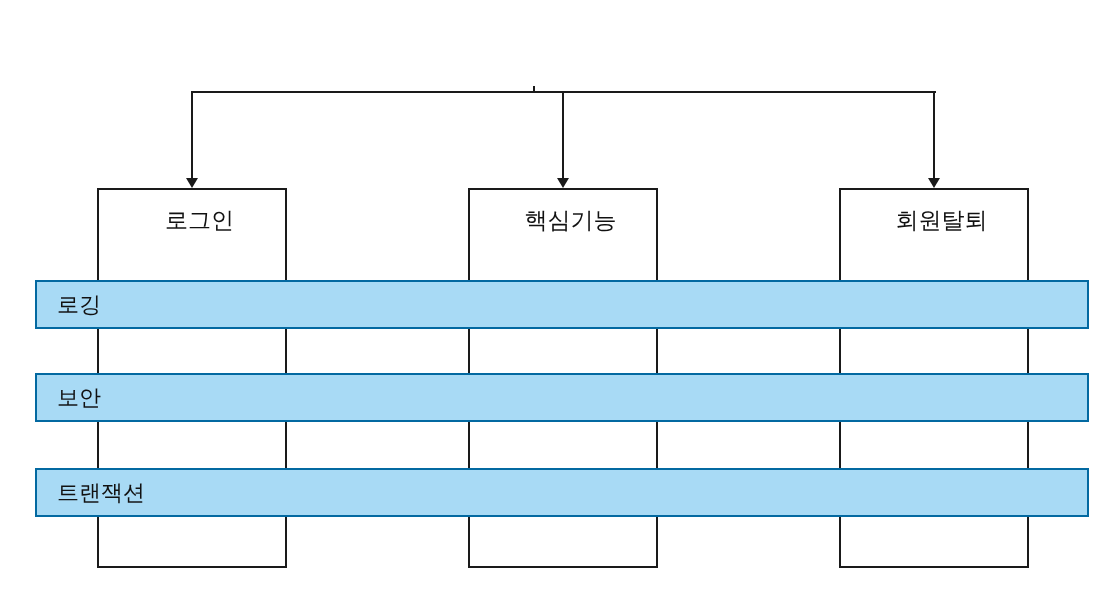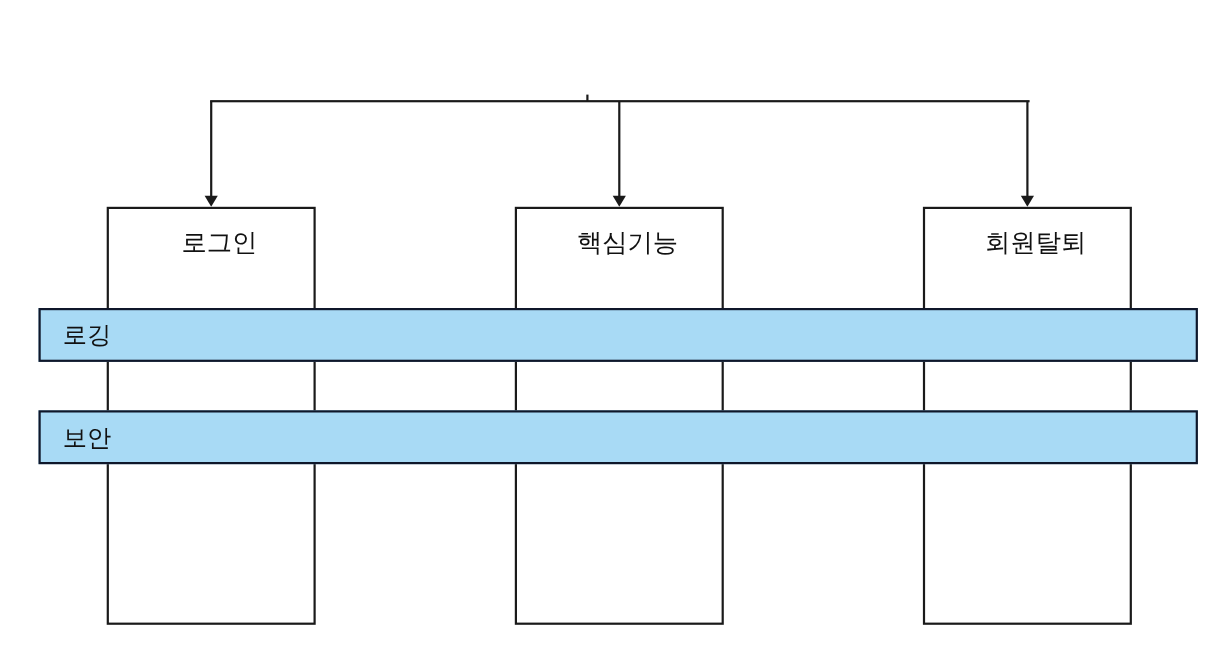--- a/index.html
+++ b/index.html
@@ -88,21 +88,21 @@
     white-space: nowrap;
     margin-left: 15px;
   }
   
   .aspect-bar {
     position: absolute;
     left: 35px;
     width: 1054px;
     height: 49px;
     box-sizing: border-box;
-    border: 2px solid #0f172a;
+    border: 2px solid #0369a1;
     background: #a8daf5;
     display: flex;
     align-items: center;
     padding-left: 20px;
     font-size: 22px;
     white-space: nowrap;
     z-index: 2;
   }
   .bar-1 { top: 280px; }
   .bar-2 { top: 373px; }
@@ -138,14 +138,17 @@
   </div>
 
   <div class="aspect-bar bar-1" style="background-color: rgb(168, 218, 245);">
     <span class="aspect-bar-label">로깅</span>
   </div>
 
   <div class="aspect-bar bar-2" style="background-color: rgb(168, 218, 245);">
     <span class="aspect-bar-label">보안</span>
   </div>
 
+  <div class="aspect-bar bar-3" style="background-color: rgb(168, 218, 245);">
+    <span class="aspect-bar-label">트랜잭션</span>
+  </div>
 
 </div>
 
 </body></html>

